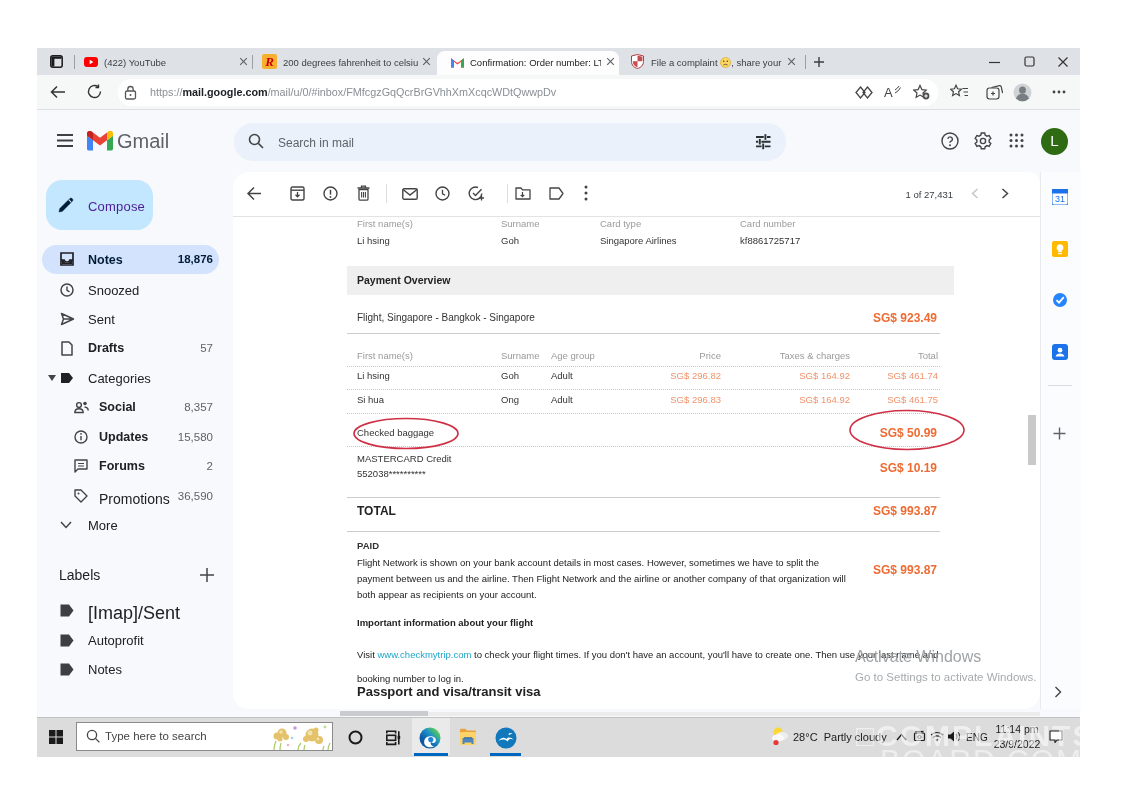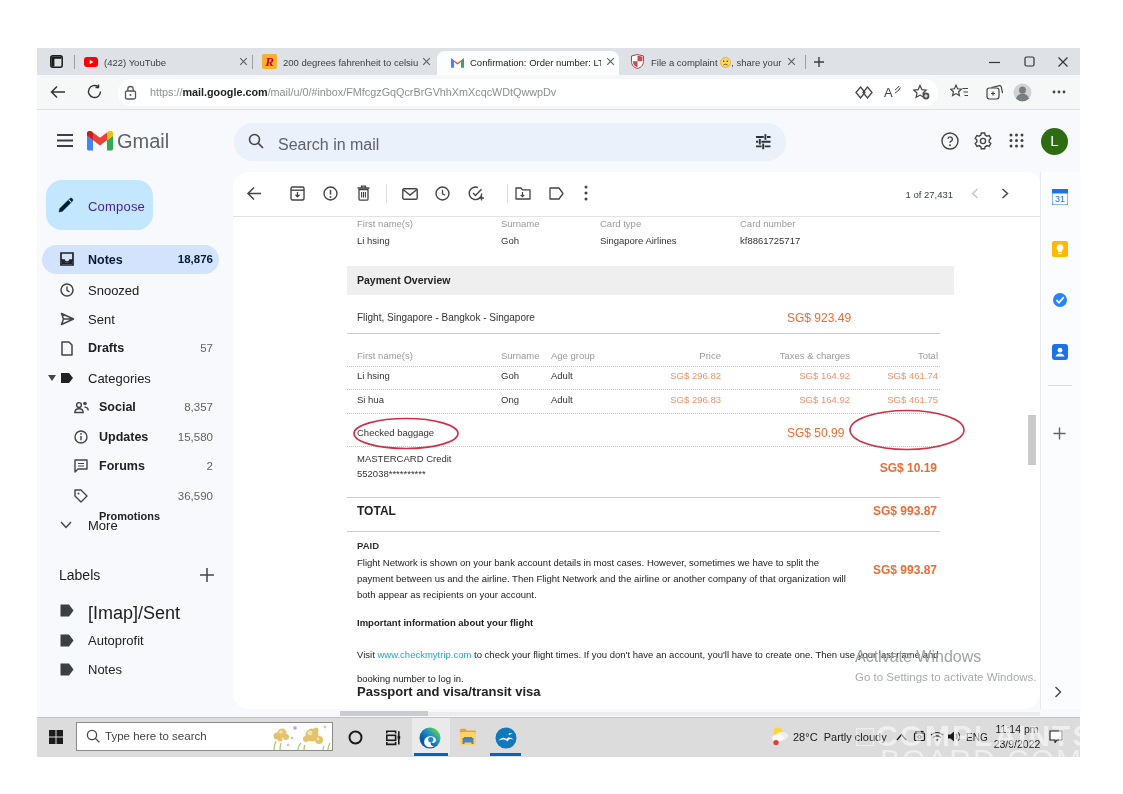--- a/index.html
+++ b/index.html
@@ -154,21 +154,21 @@
       <path d="M6 9.2V1.4L13 6.7L20 1.4V9.2L13 14.4" fill="#ea4335"></path>
       <path d="M0 2.3V4.7L6 9.2V1.4L4.4 0.2C2.6-1.2 0 0.1 0 2.3" fill="#c5221f"></path>
     </svg>
   <div class="a" style="left:117px;top:130px;font-size:20px;color:#5f6368">Gmail</div>
 
   <div class="a" style="left:234px;top:123px;width:552px;height:38px;background:#eaf1fb;border-radius:19px"></div>
   <svg class="a" style="left:248px;top:133px" width="16" height="16" viewBox="0 0 16 16">
       <circle cx="6.5" cy="6.5" r="5" fill="none" stroke="#444" stroke-width="1.6"></circle>
       <path d="M10.4 10.4L15 15" stroke="#444" stroke-width="1.6"></path>
     </svg>
-  <div class="a" style="left:278px;top:136px;font-size:16px;color:#5f6368">Search in mail</div>
+  <div class="a" style="left:278px;top:136px;font-size:12px;color:#5f6368">Search in mail</div>
   <svg class="a" style="left:755px;top:133px" width="16" height="17" viewBox="0 0 16 17">
       <g stroke="#2d3134" stroke-width="1.9" fill="none">
         <path d="M1 4H8.8M12 4H15.5"></path>
         <path d="M10.4 1.2V6.8"></path>
         <path d="M1 8.7H3.2M6.4 8.7H15.5"></path>
         <path d="M4.8 5.9V11.5"></path>
         <path d="M1 13.4H6.6M9.8 13.4H15.5"></path>
         <path d="M8.2 10.6V16.2"></path>
       </g>
     </svg>
@@ -261,21 +261,21 @@
       <path d="M1 1H13V10H4L1 13Z" fill="none" stroke="#444" stroke-width="1.4" stroke-linejoin="round"></path>
       <path d="M4 4.5H10M4 7H10" stroke="#444" stroke-width="1.2"></path>
     </svg>
   <div class="a" style="left:99px;top:459px;font-size:12.5px;font-weight:bold;color:#202124">Forums</div>
   <div class="a" style="left:120px;top:460px;width:93px;text-align:right;font-size:11.5px;color:#5f6368">2</div>
 
   <svg class="a" style="left:74px;top:489px" width="14" height="14" viewBox="0 0 14 14">
       <path d="M1 1H7L13 7L7 13L1 7Z" fill="none" stroke="#444" stroke-width="1.4" stroke-linejoin="round"></path>
       <circle cx="4.5" cy="4.5" r="1" fill="#444"></circle>
     </svg>
-  <div class="a" style="left:99px;top:510px;font-size:11px;font-weight:bold;color:#202124">Promotions</div>
+  <div class="a" style="left:99px;top:491px;font-size:14px;font-weight:normal;color:#202124">Promotions</div>
   <div class="a" style="left:120px;top:490px;width:93px;text-align:right;font-size:11.5px;color:#5f6368">36,590</div>
 
   <svg class="a" style="left:60px;top:521px" width="12" height="8" viewBox="0 0 12 8">
       <path d="M1 1L6 6.5L11 1" fill="none" stroke="#444" stroke-width="1.5"></path>
     </svg>
   <div class="a" style="left:88px;top:518px;font-size:13px;color:#202124">More</div>
 
   <div class="a" style="left:59px;top:567px;font-size:14px;color:#202124">Labels</div>
   <svg class="a" style="left:200px;top:568px" width="14" height="14" viewBox="0 0 14 14">
       <path d="M7 0V14M0 7H14" stroke="#444" stroke-width="1.5"></path>
@@ -368,21 +368,21 @@
   <div class="a" style="left:740px;top:218px;font-size:9.5px;color:#9a9a9a">Card number</div>
   <div class="a" style="left:357px;top:235px;font-size:9.5px;color:#333">Li hsing</div>
   <div class="a" style="left:501px;top:235px;font-size:9.5px;color:#333">Goh</div>
   <div class="a" style="left:600px;top:235px;font-size:9.5px;color:#333">Singapore Airlines</div>
   <div class="a" style="left:740px;top:235px;font-size:9.5px;color:#333">kf8861725717</div>
 
   <div class="a" style="left:347px;top:266px;width:607px;height:29px;background:#efefef"></div>
   <div class="a" style="left:357px;top:274px;font-size:10.5px;font-weight:bold;color:#222">Payment Overview</div>
 
   <div class="a" style="left:357px;top:312px;font-size:10px;color:#333">Flight, Singapore - Bangkok - Singapore</div>
-  <div class="a" style="left:787px;top:311px;width:150px;font-size:12px;font-weight:normal;color:#ee6b33">SG$ 923.49</div>
+  <div class="a" style="left:787px;top:311px;width:150px;text-align:right;font-size:12px;font-weight:bold;color:#ee6b33">SG$ 923.49</div>
   <div class="a" style="left:347px;top:333px;width:593px;height:1px;background:#ccc"></div>
 
   <div class="a" style="left:357px;top:350px;font-size:9.5px;color:#9a9a9a">First name(s)</div>
   <div class="a" style="left:501px;top:350px;font-size:9.5px;color:#9a9a9a">Surname</div>
   <div class="a" style="left:551px;top:350px;font-size:9.5px;color:#9a9a9a">Age group</div>
   <div class="a" style="left:621px;top:350px;width:100px;text-align:right;font-size:9.5px;color:#9a9a9a">Price</div>
   <div class="a" style="left:750px;top:350px;width:100px;text-align:right;font-size:9.5px;color:#9a9a9a">Taxes &amp; charges</div>
   <div class="a" style="left:838px;top:350px;width:100px;text-align:right;font-size:9.5px;color:#9a9a9a">Total</div>
   <div class="a" style="left:347px;top:365px;width:593px;height:1px;border-bottom:1px dotted #c6c6c6"></div>
 
@@ -396,21 +396,21 @@
 
   <div class="a" style="left:357px;top:394px;font-size:9.5px;color:#333">Si hua</div>
   <div class="a" style="left:501px;top:394px;font-size:9.5px;color:#333">Ong</div>
   <div class="a" style="left:551px;top:394px;font-size:9.5px;color:#333">Adult</div>
   <div class="a" style="left:621px;top:394px;width:100px;text-align:right;font-size:9.5px;color:#f0936c">SG$ 296.83</div>
   <div class="a" style="left:750px;top:394px;width:100px;text-align:right;font-size:9.5px;color:#f0936c">SG$ 164.92</div>
   <div class="a" style="left:838px;top:394px;width:100px;text-align:right;font-size:9.5px;color:#f0936c">SG$ 461.75</div>
   <div class="a" style="left:347px;top:412px;width:593px;height:1px;border-bottom:1px dotted #c6c6c6"></div>
 
   <div class="a" style="left:357px;top:427px;font-size:9.5px;color:#333">Checked baggage</div>
-  <div class="a" style="left:787px;top:426px;width:150px;font-size:12px;font-weight:normal;color:#ee6b33">SG$ 50.99</div>
+  <div class="a" style="left:787px;top:426px;width:150px;text-align:right;font-size:12px;font-weight:bold;color:#ee6b33">SG$ 50.99</div>
   <div class="a" style="left:347px;top:445px;width:593px;height:1px;border-bottom:1px dotted #c6c6c6"></div>
 
   <svg class="a" style="left:352px;top:417px" width="108px" height="33px" viewBox="0 0 108 33">
       <ellipse cx="54" cy="16.5" rx="52" ry="15" fill="none" stroke="#cf3045" stroke-width="1.6"></ellipse>
     </svg>
   <svg class="a" style="left:848px;top:409px" width="118px" height="42px" viewBox="0 0 118 42">
       <ellipse cx="59" cy="21" rx="57" ry="19.5" fill="none" stroke="#cf3045" stroke-width="1.6"></ellipse>
     </svg>
 
   <div class="a" style="left:357px;top:453px;font-size:9.5px;color:#333">MASTERCARD Credit</div>

